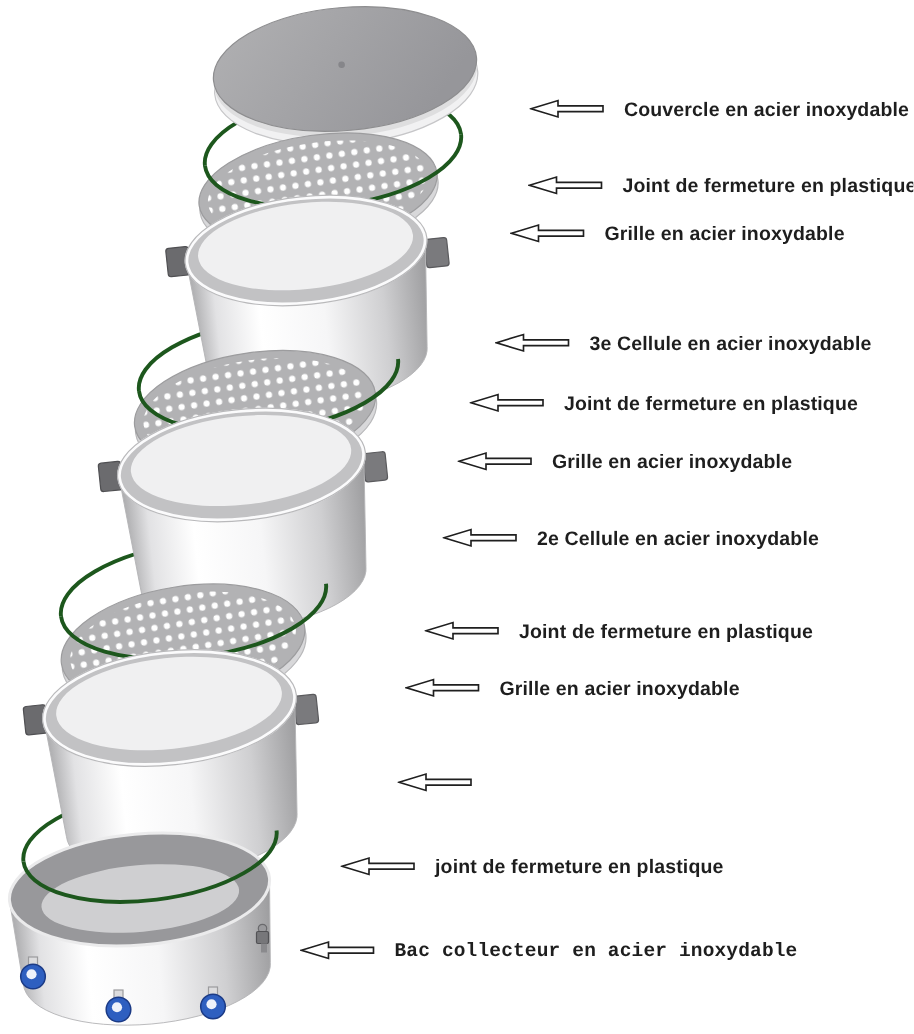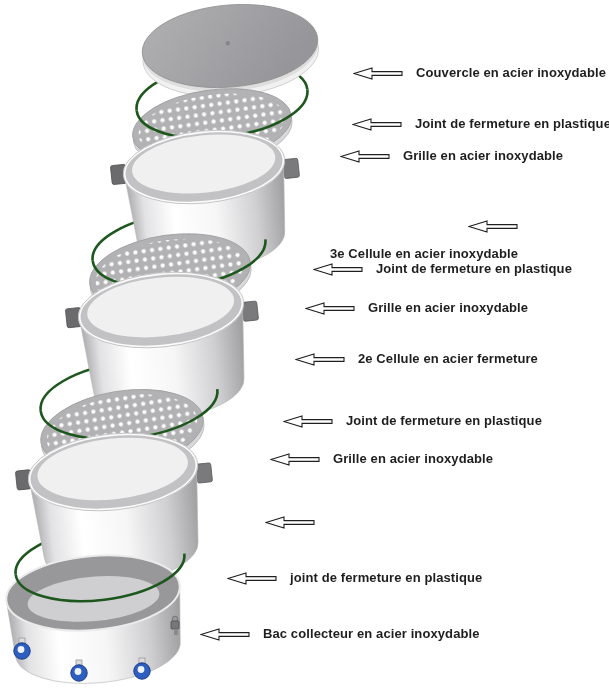--- a/index.html
+++ b/index.html
@@ -8,45 +8,45 @@
     width:609px;height:689px;
     background:#ffffff;
     overflow:hidden;
     font-family:"Liberation Sans", sans-serif;
   }
   #diagram-host{position:absolute;left:0;top:0;width:609px;height:689px;}
   #diagram-host svg{display:block;}
   .label-row{
     position:absolute;
     display:flex;
-    align-items:flex-end;
+    align-items:center;
     gap:13px;
     height:16px;
     white-space:nowrap;
   }
   .label-row .txt{
     font-weight:700;
     font-size:13px;
     letter-spacing:0.1px;
     color:#1e1e1e;
   }
   .arrow-ic{flex:0 0 auto;display:block;}
   
   .r1 {top:64px;  left:353px;}
   .r2 {top:115px; left:352px;}
   .r3 {top:147px; left:340px;}
-  .r4 {top:220px; left:330px;flex-direction:column;}
+  .r4 {top:220px; left:330px;}
   .r5 {top:260px; left:313px;}
   .r6 {top:299px; left:305px;}
   .r7 {top:350px; left:295px;}
   .r8 {top:412px; left:283px;}
   .r9 {top:450px; left:270px;}
   .r10{top:513px; left:265px;}
   .r11{top:569px; left:227px;}
-  .r12{top:625px; left:200px;}
+  .r12{top:625px; left:200px;font-family:Liberation Mono, monospace;}
 </style>
 </head>
 <body>
 
 <div class="canvas">
 
   <div id="diagram-host">
       <svg width="609" height="689" viewBox="0 0 609 689">
         <defs>
   <linearGradient id="steel" x1="0" y1="0" x2="1" y2="0">
@@ -189,21 +189,21 @@
     <svg class="arrow-ic" width="50" height="13" viewBox="0 0 50 13">
         <path d="M1 6.5 L19 1 L19 4.6 L49 4.6 L49 8.4 L19 8.4 L19 12 Z" fill="#ffffff" stroke="#1f1f1f" stroke-width="1.1"></path>
       </svg>
     <span class="txt">Grille en acier inoxydable</span>
   </div>
 
   <div class="label-row r7">
     <svg class="arrow-ic" width="50" height="13" viewBox="0 0 50 13">
         <path d="M1 6.5 L19 1 L19 4.6 L49 4.6 L49 8.4 L19 8.4 L19 12 Z" fill="#ffffff" stroke="#1f1f1f" stroke-width="1.1"></path>
       </svg>
-    <span class="txt">2e Cellule en acier fermeture</span>
+    <span class="txt">2e Cellule en acier inoxydable</span>
   </div>
 
   <div class="label-row r8">
     <svg class="arrow-ic" width="50" height="13" viewBox="0 0 50 13">
         <path d="M1 6.5 L19 1 L19 4.6 L49 4.6 L49 8.4 L19 8.4 L19 12 Z" fill="#ffffff" stroke="#1f1f1f" stroke-width="1.1"></path>
       </svg>
     <span class="txt">Joint de fermeture en plastique</span>
   </div>
 
   <div class="label-row r9">

